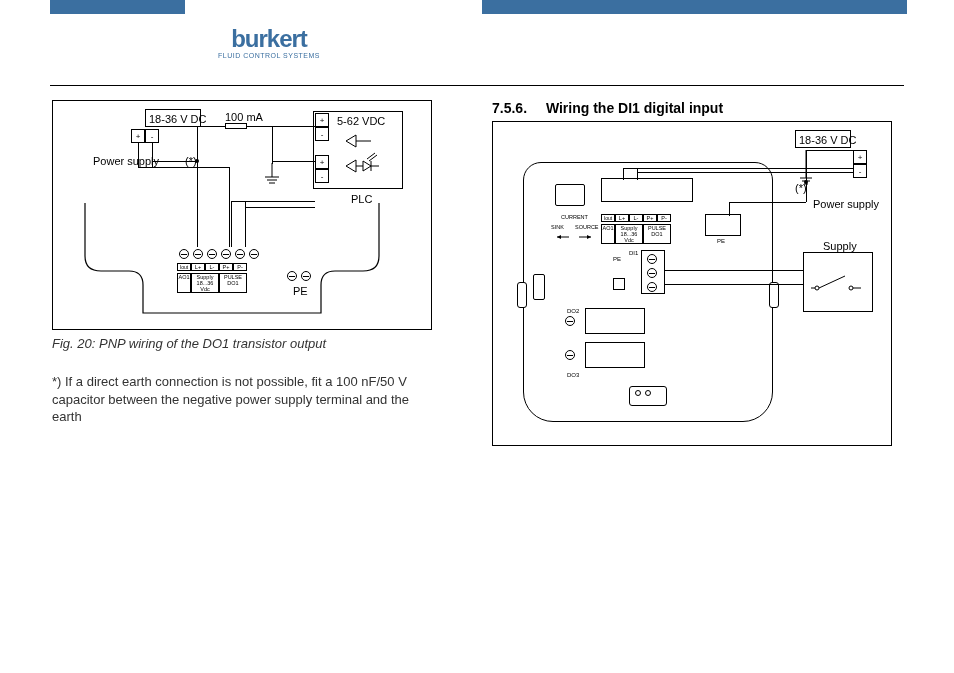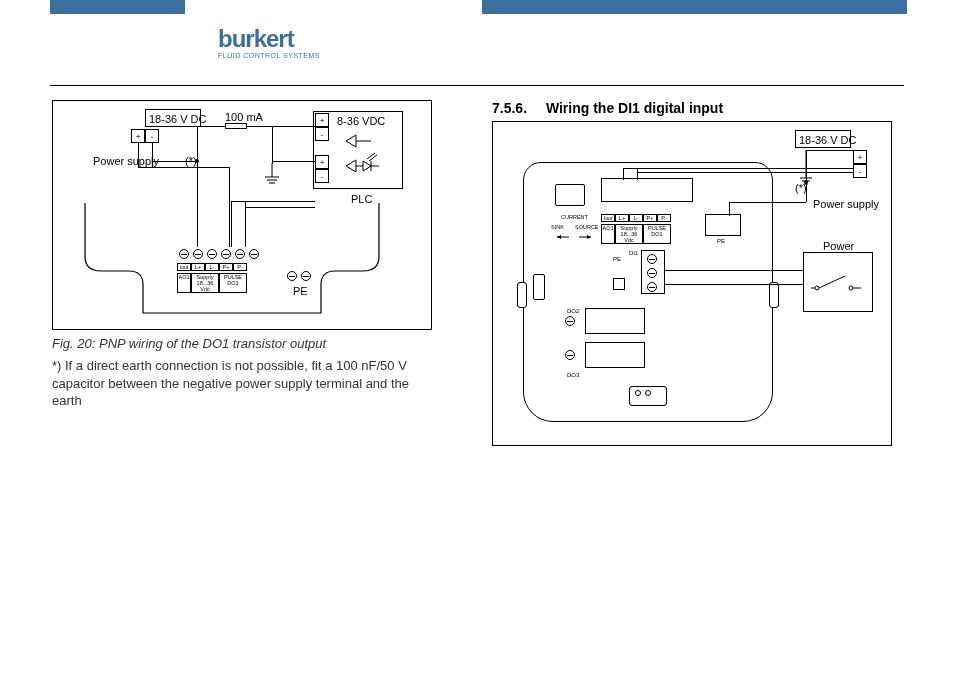--- a/index.html
+++ b/index.html
@@ -2,39 +2,39 @@
 <html><head>
 <meta charset="utf-8">
 <style>
   * { box-sizing: border-box; margin: 0; padding: 0; }
   body { width: 954px; height: 673px; background: #fff; font-family: Arial, Helvetica, sans-serif; color: #000; position: relative; overflow: hidden; }
   
   .header { position: relative; height: 80px; }
   .header-bar-left { position: absolute; left: 50px; top: 0; width: 135px; height: 14px; background: #3b6fa0; }
   .header-bar-right { position: absolute; left: 482px; top: 0; width: 425px; height: 14px; background: #3b6fa0; }
   
-  .logo { position: absolute; left: 218px; top: 28px; }
+  .logo { position: absolute; left: 218px; top: 28px; text-align: center; }
   .logo-text { font-size: 24px; font-weight: bold; color: #3b6fa0; letter-spacing: -1px; line-height: 0.9; }
   .logo-sub { font-size: 7px; color: #3b6fa0; letter-spacing: 0.5px; margin-top: 2px; }
   
   .header-text { position: absolute; left: 628px; top: 28px; font-size: 13px; color: #333; line-height: 1.5; }
   .header-text .type { font-weight: bold; }
   
   .hr-line { position: absolute; left: 50px; right: 50px; top: 85px; height: 1px; background: #000; }
   
   .content { position: absolute; top: 100px; left: 0; right: 0; display: flex; }
   .col-left { width: 432px; padding-left: 52px; padding-right: 10px; }
   .col-right { width: 522px; padding-left: 60px; padding-right: 50px; }
   
   .diagram { border: 1px solid #000; background: #fff; font-size: 8px; position: relative; }
   .diagram-left { width: 380px; height: 230px; }
   .diagram-right { width: 400px; height: 325px; margin-top: 5px; }
   
   .fig-caption { font-style: italic; font-size: 13px; margin-top: 6px; color: #333; }
-  .fig-note { font-size: 13px; margin-top: 6px; color: #333; line-height: 1.35; }
+  .fig-note { font-size: 13px; margin-top: 22px; color: #333; line-height: 1.35; }
   
   .section-title { font-size: 14px; font-weight: bold; margin-bottom: 5px; }
   .section-num { display: inline-block; width: 50px; }
   
   .footer { position: absolute; bottom: 28px; left: 0; right: 0; }
   .footer-line { font-size: 11px; color: #333; margin-left: 56px; margin-bottom: 4px; }
   .footer-bar { height: 24px; position: relative; }
   .page-num { position: absolute; left: 56px; font-size: 16px; color: #333; top: 2px; }
   .lang-bar { position: absolute; left: 192px; width: 130px; height: 24px; background: #3b6fa0; color: #fff; text-align: center; line-height: 24px; font-size: 14px; }
 
@@ -79,21 +79,21 @@
 
       <div class="lbl" style="left:172px; top:10px;">100 mA</div>
       <div class="box" style="left:172px; top:22px; width:22px; height:6px;"></div>
       <div class="wire h" style="left:194px; top:25px; width:20px;"></div>
 
       <div class="box" style="left:260px; top:10px; width:90px; height:78px;"></div>
       <div class="termrow" style="left:262px; top:12px; flex-direction:column;">
         <div class="term">+</div>
         <div class="term">-</div>
       </div>
-      <div class="lbl" style="left:284px; top:14px;">8-36 VDC</div>
+      <div class="lbl" style="left:284px; top:14px;">5-62 VDC</div>
       <div class="termrow" style="left:262px; top:54px; flex-direction:column;">
         <div class="term">+</div>
         <div class="term">-</div>
       </div>
       <svg style="position:absolute; left:288px; top:30px;" width="50" height="50">
         <polyline points="5,10 15,4 15,16 5,10" fill="none" stroke="#000"></polyline>
         <line x1="15" y1="10" x2="30" y2="10" stroke="#000"></line>
         <polyline points="5,35 15,29 15,41 5,35" fill="none" stroke="#000"></polyline>
         <line x1="15" y1="35" x2="22" y2="35" stroke="#000"></line>
         <polygon points="22,30 30,35 22,40" fill="none" stroke="#000"></polygon>
@@ -187,21 +187,21 @@
 
       <svg style="position:absolute; left:306px; top:28px;" width="14" height="44">
         <line x1="7" y1="0" x2="7" y2="28" stroke="#000"></line>
         <line x1="1" y1="28" x2="13" y2="28" stroke="#000"></line>
         <line x1="3" y1="31" x2="11" y2="31" stroke="#000"></line>
         <line x1="5" y1="34" x2="9" y2="34" stroke="#000"></line>
       </svg>
       <div class="wire h" style="left:313px; top:28px; width:47px;"></div>
 
       <div class="box" style="left:310px; top:130px; width:70px; height:60px;"></div>
-      <div class="lbl" style="left:330px; top:118px;">Power</div>
+      <div class="lbl" style="left:330px; top:118px;">Supply</div>
       <svg style="position:absolute; left:318px; top:148px;" width="54" height="30">
         <circle cx="6" cy="18" r="2" fill="none" stroke="#000"></circle>
         <circle cx="40" cy="18" r="2" fill="none" stroke="#000"></circle>
         <line x1="8" y1="18" x2="34" y2="6" stroke="#000"></line>
         <line x1="0" y1="18" x2="4" y2="18" stroke="#000"></line>
         <line x1="42" y1="18" x2="50" y2="18" stroke="#000"></line>
       </svg>
 
       <div class="outline" style="left:30px; top:40px; width:250px; height:260px;"></div>
 

